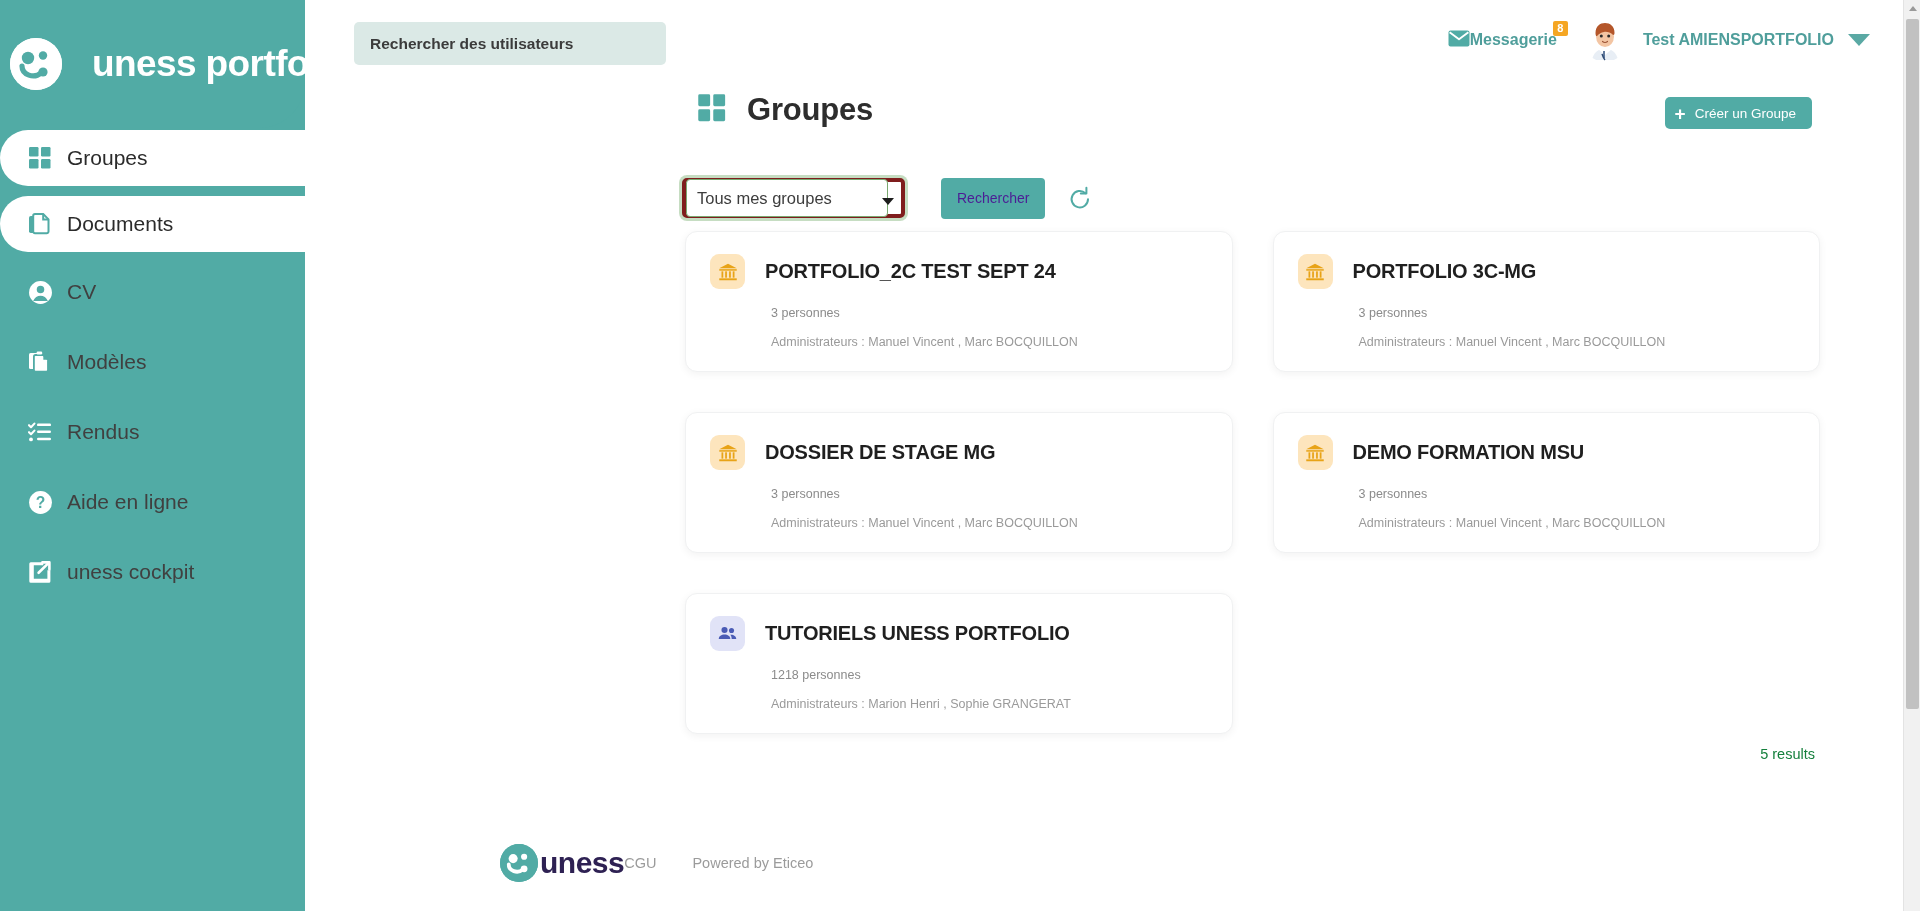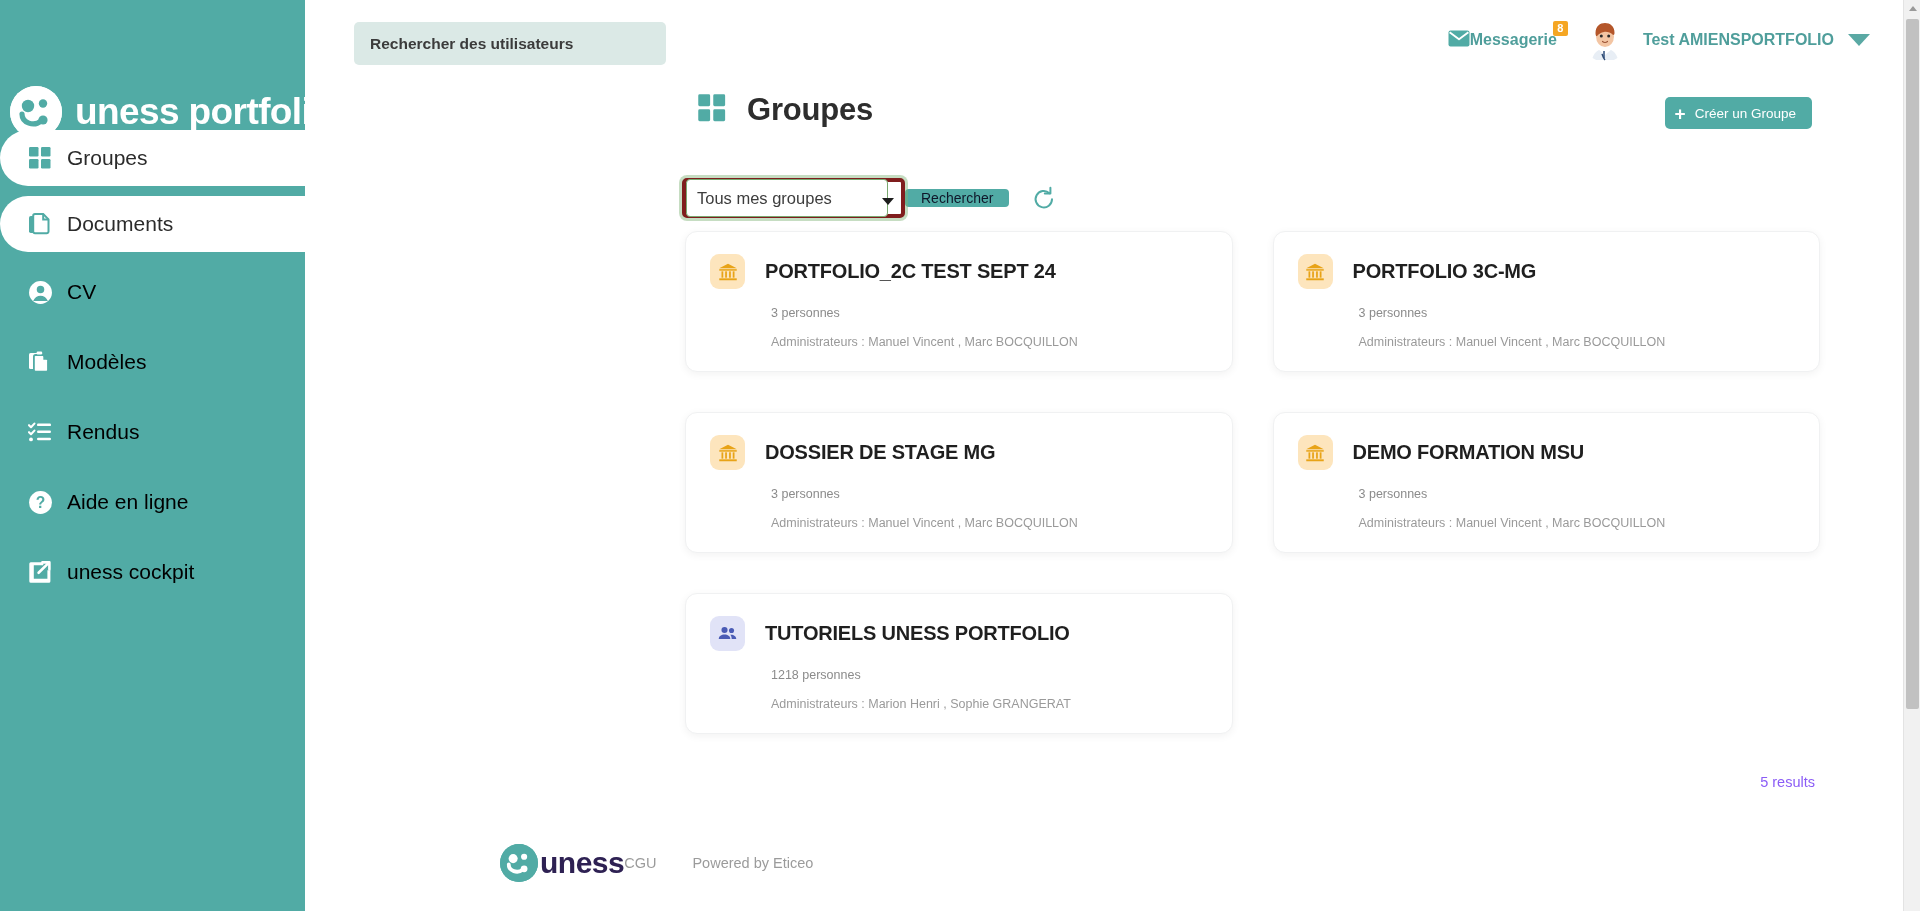--- a/index.html
+++ b/index.html
@@ -25,25 +25,24 @@
     width: 305px; height: 911px;
     background: #51ABA5;
     z-index: 5;
   }
   .brand {
     position: absolute;
     left: 0; top: 0;
     width: 305px; height: 128px;
     display: flex;
     align-items: center;
-    gap: 13px;
+    gap: 30px;
     padding-left: 10px;
     background: #51ABA5;
     border-bottom-right-radius: 46px;
-    margin-top: 48px;
   }
   .brand-logo {
     width: 52px; height: 52px;
     border-radius: 50%;
     background: #ffffff;
     flex: 0 0 auto;
     position: relative;
   }
   .brand-logo svg { position: absolute; left: 0; top: 0; }
   .brand-text {
@@ -56,21 +55,21 @@
 
   .nav { position: absolute; left: 0; top: 128px; width: 305px; }
 
   .nav-item {
     position: relative;
     height: 60px;
     display: flex;
     align-items: center;
     gap: 13px;
     padding-left: 26px;
-    color: #000000;
+    color: #404040;
     font-size: 21px;
     font-weight: 400;
     cursor: pointer;
     background: transparent;
     margin-bottom: 0;
   }
   .nav-item .nav-label { white-space: nowrap; }
 
   
   .nav-item.active {
@@ -270,25 +269,26 @@
   .caret-small {
     position: absolute;
     right: 7px; top: 16px;
     width: 0; height: 0;
     border-left: 6px solid transparent;
     border-right: 6px solid transparent;
     border-top: 7px solid #1d1d1d;
     cursor: pointer;
   }
   .btn-search {
+    margin-left: 36px;
     background: #51ABA5;
     border: none;
     border-radius: 4px;
-    color: #0f172a;
-    height: 18px;
+    color: #4c1d95;
+    height: 41px;
     padding: 0 16px;
     font-family: "Liberation Sans", sans-serif;
     font-size: 14px;
     cursor: pointer;
   }
   .reset-btn {
     margin-left: 22px;
     width: 26px; height: 26px;
     display: inline-flex;
     align-items: center;
@@ -345,23 +345,23 @@
   }
   .card-admins {
     margin: 15px 0 0 61px;
     font-size: 12.5px;
     color: #9a9a9a;
   }
 
   .results {
     text-align: right;
     padding-right: 105px;
-    margin-top: 40px;
+    margin-top: 12px;
     font-size: 14.5px;
-    color: #8b5cf6;
+    color: #15803d;
   }
 
   
   .footer {
     position: absolute;
     left: 0; bottom: 0;
     width: 1615px;
     height: 96px;
     display: flex;
     align-items: center;

